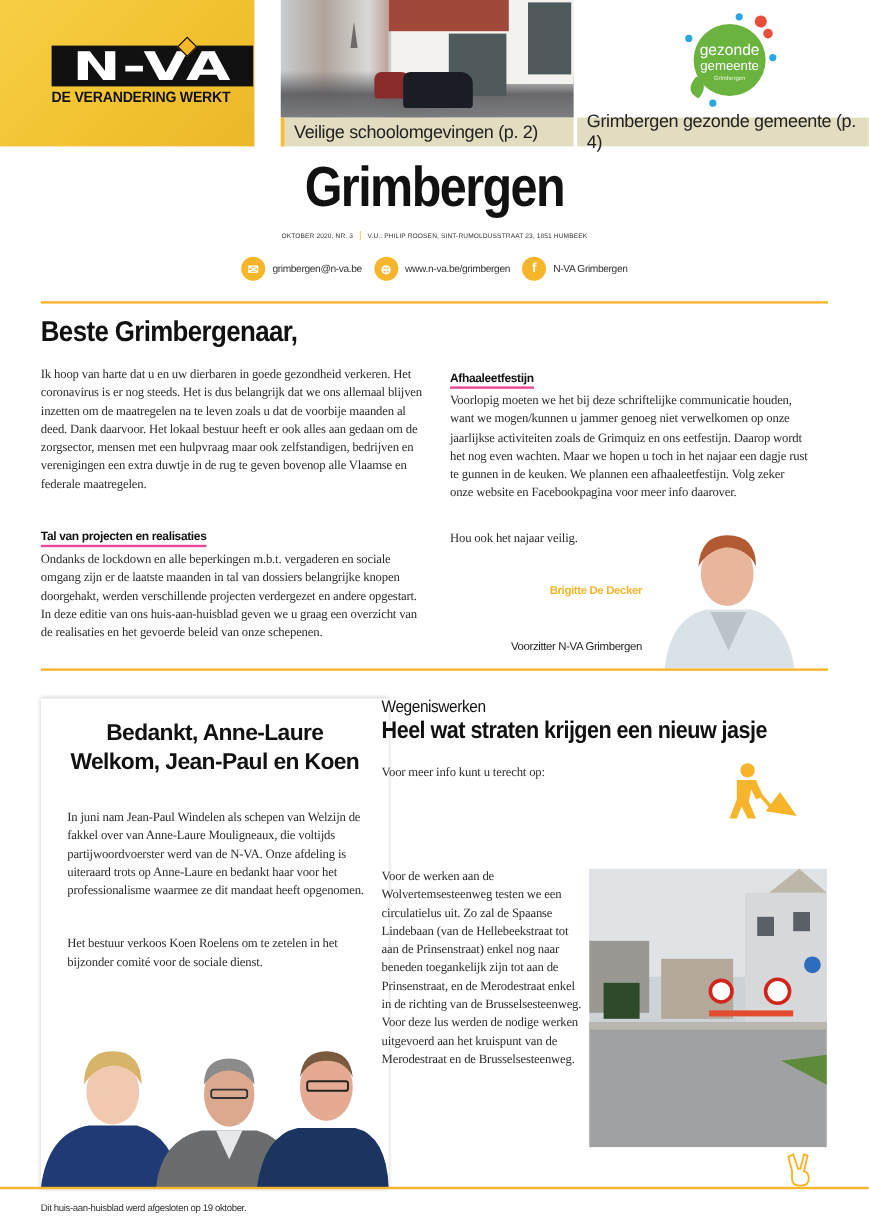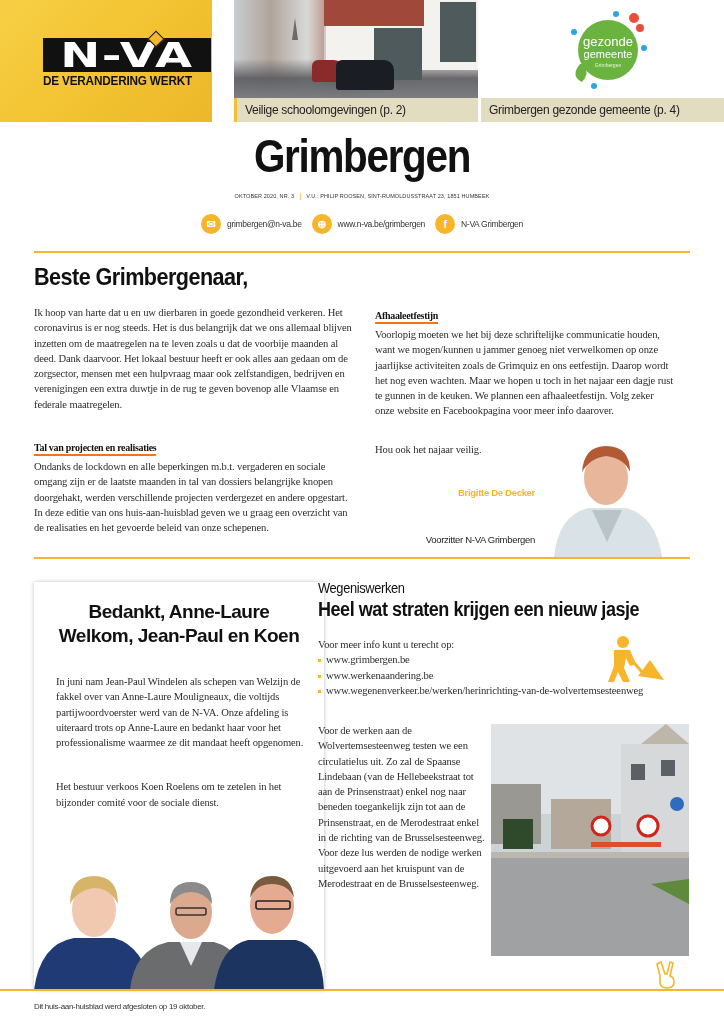--- a/index.html
+++ b/index.html
@@ -41,21 +41,21 @@
   .photo-street .bld { position: absolute; background: #f3f2ef; }
   .photo-street .bld.b1 { left: 90px; top: 0; width: 154px; height: 70px; border-left: 2px solid #ccc; }
   .photo-street .brick { position: absolute; left: 90px; top: 0; width: 100px; height: 26px; background: #a0493a; }
   .photo-street .win { position: absolute; background: #4e5a5b; }
   .photo-street .win.w1 { left: 140px; top: 28px; width: 48px; height: 52px; }
   .photo-street .win.w2 { left: 206px; top: 2px; width: 36px; height: 60px; }
   .photo-street .spire { position: absolute; left: 58px; top: 18px; width: 0; height: 0;
     border-left: 3px solid transparent; border-right: 3px solid transparent; border-bottom: 22px solid #6d6a68; }
   .caption-bar {
     position: absolute; top: 98px; height: 24px; background: #e2dcc0;
-    font-family: "Liberation Sans", sans-serif; font-size: 12px; color: #222;
+    font-family: "Liberation Sans", sans-serif; font-size: 15px; color: #222;
     display: flex; align-items: center; padding-left: 8px; letter-spacing: -0.3px;
   }
   .caption-left { left: 234px; width: 244px; border-left: 3px solid #f2c12f; }
   .caption-right { left: 481px; width: 243px; }
 
   .gezonde-logo { position: absolute; left: 560px; top: 6px; width: 96px; height: 84px; }
 
   
   .masthead-title {
     position: absolute; left: 0; top: 128px; width: 724px; text-align: center;
@@ -81,22 +81,22 @@
 
   
   .headline {
     position: absolute; left: 34px; top: 263px;
     font-family: "Liberation Sans", sans-serif; font-weight: bold; font-size: 24px; color: #111;
     letter-spacing: -0.6px; transform: scaleX(0.9); transform-origin: left;
   }
   .body-text { font-size: 10.6px; line-height: 15.3px; color: #2d2d2d; letter-spacing: -0.15px; }
   .col-left-1 { position: absolute; left: 34px; top: 305px; width: 318px; }
   .subhead {
-    font-family: Liberation Serif, serif; font-weight: bold; font-size: 10px; color: #111;
-    display: inline-block; border-bottom: 2px solid #f97316; padding-bottom: 1px; letter-spacing: -0.3px;
+    font-family: Liberation Sans, sans-serif; font-weight: bold; font-size: 10px; color: #111;
+    display: inline-block; border-bottom: 2px solid #ec4899; padding-bottom: 1px; letter-spacing: -0.3px;
   }
   .col-left-2 { position: absolute; left: 34px; top: 437px; width: 318px; }
   .col-left-2 .body-text { margin-top: 3px; }
   .col-right-1 { position: absolute; left: 375px; top: 305px; width: 300px; }
   .col-right-1 .body-text { margin-top: 3px; }
   .closing { position: absolute; left: 375px; top: 442px; width: 200px; }
   .signature { position: absolute; left: 375px; top: 486px; width: 160px; text-align: right;
     font-family: "Liberation Sans", sans-serif; font-size: 9.5px; line-height: 14px; letter-spacing: -0.3px; }
   .signature .name { color: #f6b52b; font-weight: bold; }
   .signature .role { color: #222; margin-top: 33px; }
@@ -243,25 +243,20 @@
     <ellipse cx="238" cy="52" rx="22" ry="28" fill="#e5ab92"></ellipse>
     <path d="M216 44 Q218 22 238 22 Q258 22 260 44 Q254 30 238 30 Q222 30 216 44 Z" fill="#7a5a3e"></path>
     <rect x="222" y="47" width="34" height="8" rx="2" fill="none" stroke="#222" stroke-width="1.6"></rect>
   </svg>
 </div>
 
 <div class="kicker">Wegeniswerken</div>
 <h2 class="article-title">Heel wat straten krijgen een nieuw jasje</h2>
 <div class="article-intro body-text">
   <div>Voor meer info kunt u terecht op:</div>
-  <ul class="bullet-list">
-    <li>www.grimbergen.be</li>
-    <li>www.werkenaandering.be</li>
-    <li>www.wegenenverkeer.be/werken/herinrichting-van-de-wolvertemsesteenweg</li>
-  </ul>
 </div>
 <svg class="worker-icon" viewBox="0 0 60 50">
   <circle cx="17" cy="8" r="6" fill="#f6b52b"></circle>
   <path d="M8 16 L24 16 L30 30 L24 32 L20 24 L18 34 L24 48 L17 48 L12 38 L8 48 L2 48 L8 32 Z" fill="#f6b52b"></path>
   <path d="M22 22 L36 38" stroke="#f6b52b" stroke-width="3"></path>
   <path d="M32 42 L44 26 L58 46 Z" fill="#f6b52b"></path>
 </svg>
 <p class="article-body body-text">Voor de werken aan de Wolvertemsesteenweg testen we een circulatielus uit. Zo zal de Spaanse Lindebaan (van de Hellebeekstraat tot aan de Prinsenstraat) enkel nog naar beneden toegankelijk zijn tot aan de Prinsenstraat, en de Merodestraat enkel in de richting van de Brusselsesteenweg. Voor deze lus werden de nodige werken uitgevoerd aan het kruispunt van de Merodestraat en de Brusselsesteenweg.</p>
 <svg class="roadwork-photo" viewBox="0 0 198 232">
   <rect width="198" height="232" fill="#cdd2d6"></rect>

